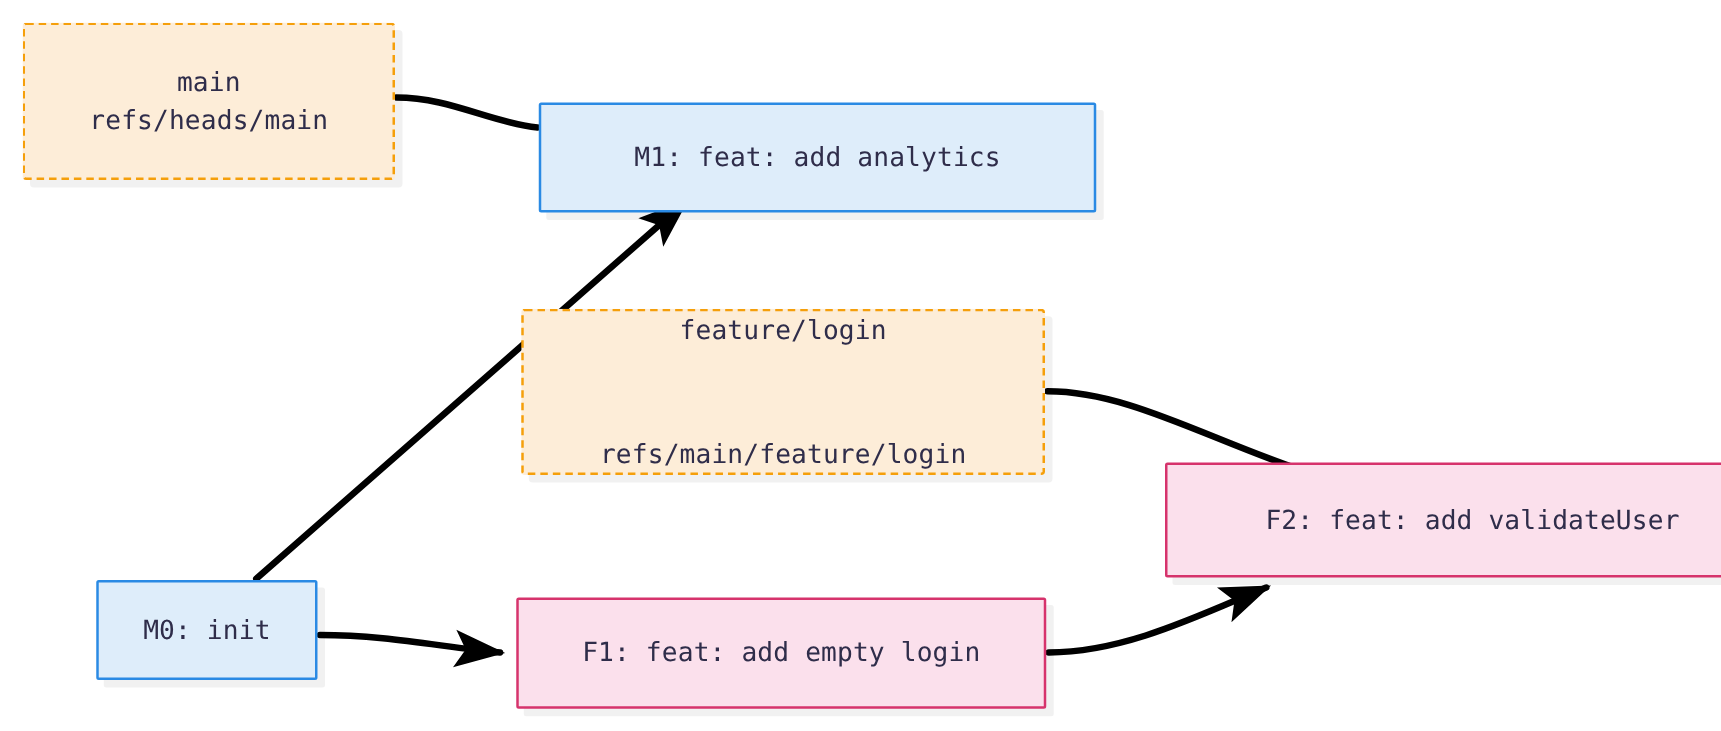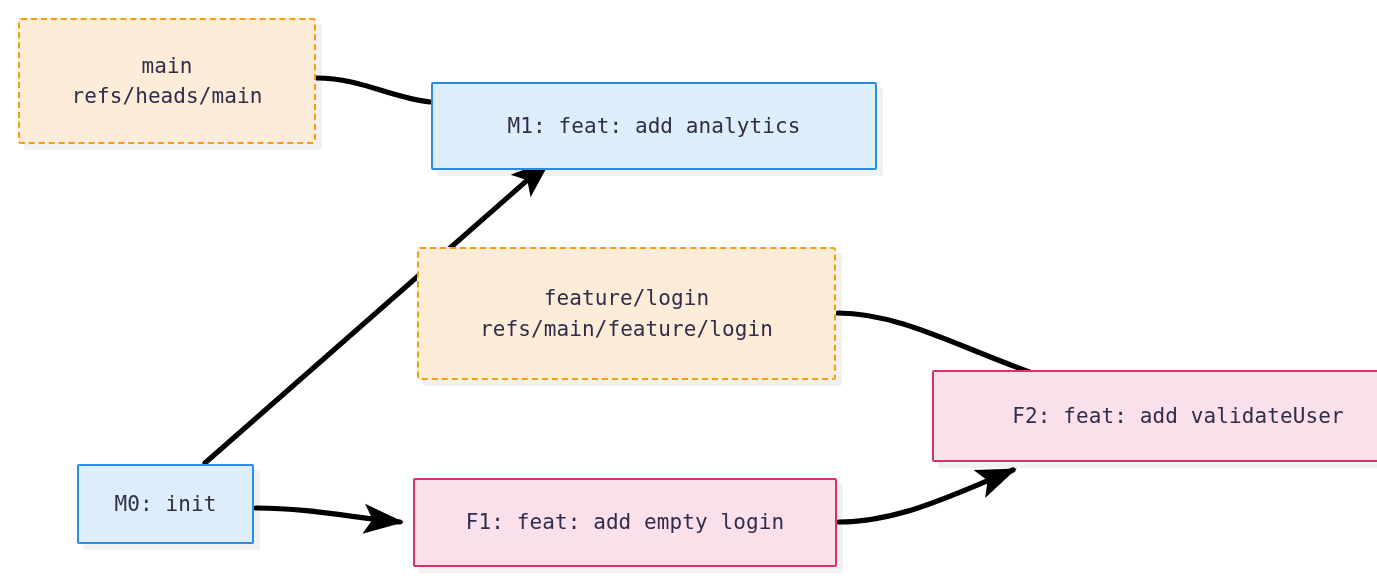--- a/index.html
+++ b/index.html
@@ -89,21 +89,21 @@
 
   <div class="node node-branchlabel" style="left: 18px; top: 18px; width: 298px; height: 126px;">
     <span class="lbl-line">main</span>
     <span class="lbl-line">refs/heads/main</span>
   </div>
 
   <div class="node node-commit node-main" style="left: 431px; top: 58px; width: 446px; height: 88px; margin-top: 24px;">
     <span>M1: feat: add analytics</span>
   </div>
 
-  <div class="node node-branchlabel" style="left: 417px; top: 247px; width: 419px; height: 133px;">
+  <div class="node node-branchlabel" style="left: 417px; top: 247px; width: 419px; height: 133px; justify-content: space-between;">
     <span class="lbl-line">feature/login</span>
     <span class="lbl-line">refs/main/feature/login</span>
   </div>
 
   <div class="node node-commit node-feature" style="left: 932px; top: 370px; width: 492px; height: 92px;">
     <span>F2: feat: add validateUser</span>
   </div>
 
   <div class="node node-commit node-main" style="left: 77px; top: 464px; width: 177px; height: 80px;">
     <span>M0: init</span>

